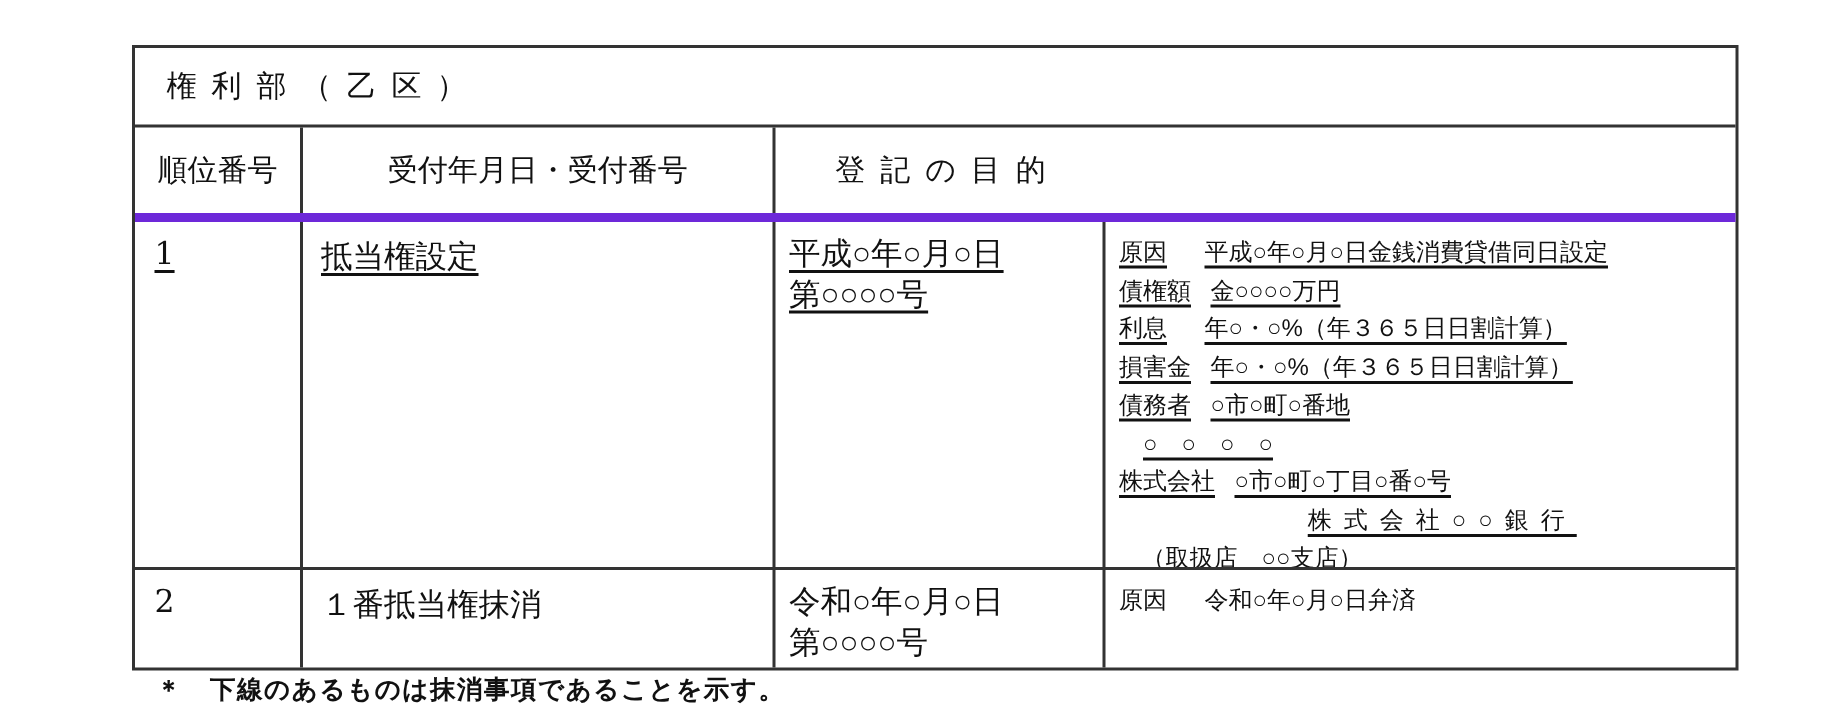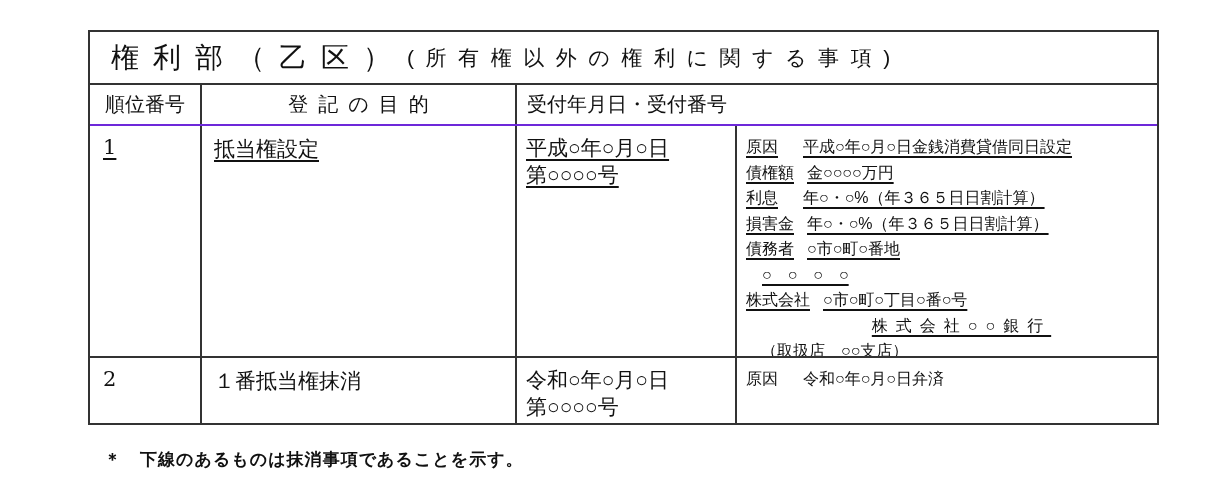--- a/index.html
+++ b/index.html
@@ -26,42 +26,42 @@
   .title-row {
     height: 53px;
     border-bottom: 2px solid #333;
     display: flex;
     align-items: center;
     padding-left: 21px;
     box-sizing: border-box;
     white-space: nowrap;
   }
   .title {
-    font-size: 28px;
+    font-size: 20px;
     letter-spacing: 0.5em;
   }
   .subtitle {
     font-size: 21px;
     letter-spacing: 0.55em;
     margin-left: 2px;
   }
 
   .grid {
     display: grid;
     grid-template-columns: 112px 315px 220px 1fr;
     box-sizing: border-box;
   }
   .grid .c {
     border-right: 2px solid #333;
     box-sizing: border-box;
     overflow: hidden;
   }
   .grid .c:last-child { border-right: none; }
 
-  .header-row { height: 41px; border-bottom: 2px solid #6d28d9; }
+  .header-row { height: 63px; border-bottom: 6px solid #6d28d9; }
   .header-row .c {
     display: flex;
     align-items: center;
     justify-content: center;
     font-size: 20px;
     white-space: nowrap;
   }
   .hd-spaced { letter-spacing: 0.5em; text-indent: 0.5em; }
 
   .row1 { height: 232px; border-bottom: 2px solid #333; }
@@ -101,27 +101,26 @@
 </style>
 </head>
 <body>
 
 <div class="page">
 
   <div class="registry">
 
     <div class="title-row">
       <span class="title">権利部（乙区）</span>
-      <span class="subtitle">(所有権以外の権利に関する事項)</span>
     </div>
 
     <div class="grid header-row">
       <div class="c">順位番号</div>
+      <div class="c">受付年月日・受付番号</div>
       <div class="c hd-spaced">登記の目的</div>
-      <div class="c">受付年月日・受付番号</div>
     </div>
 
     <div class="grid row1">
       <div class="c rank">
         <span class="u">1</span>
       </div>
       <div class="c purpose">
         <span class="u">抵当権設定</span>
       </div>
       <div class="c receipt">

